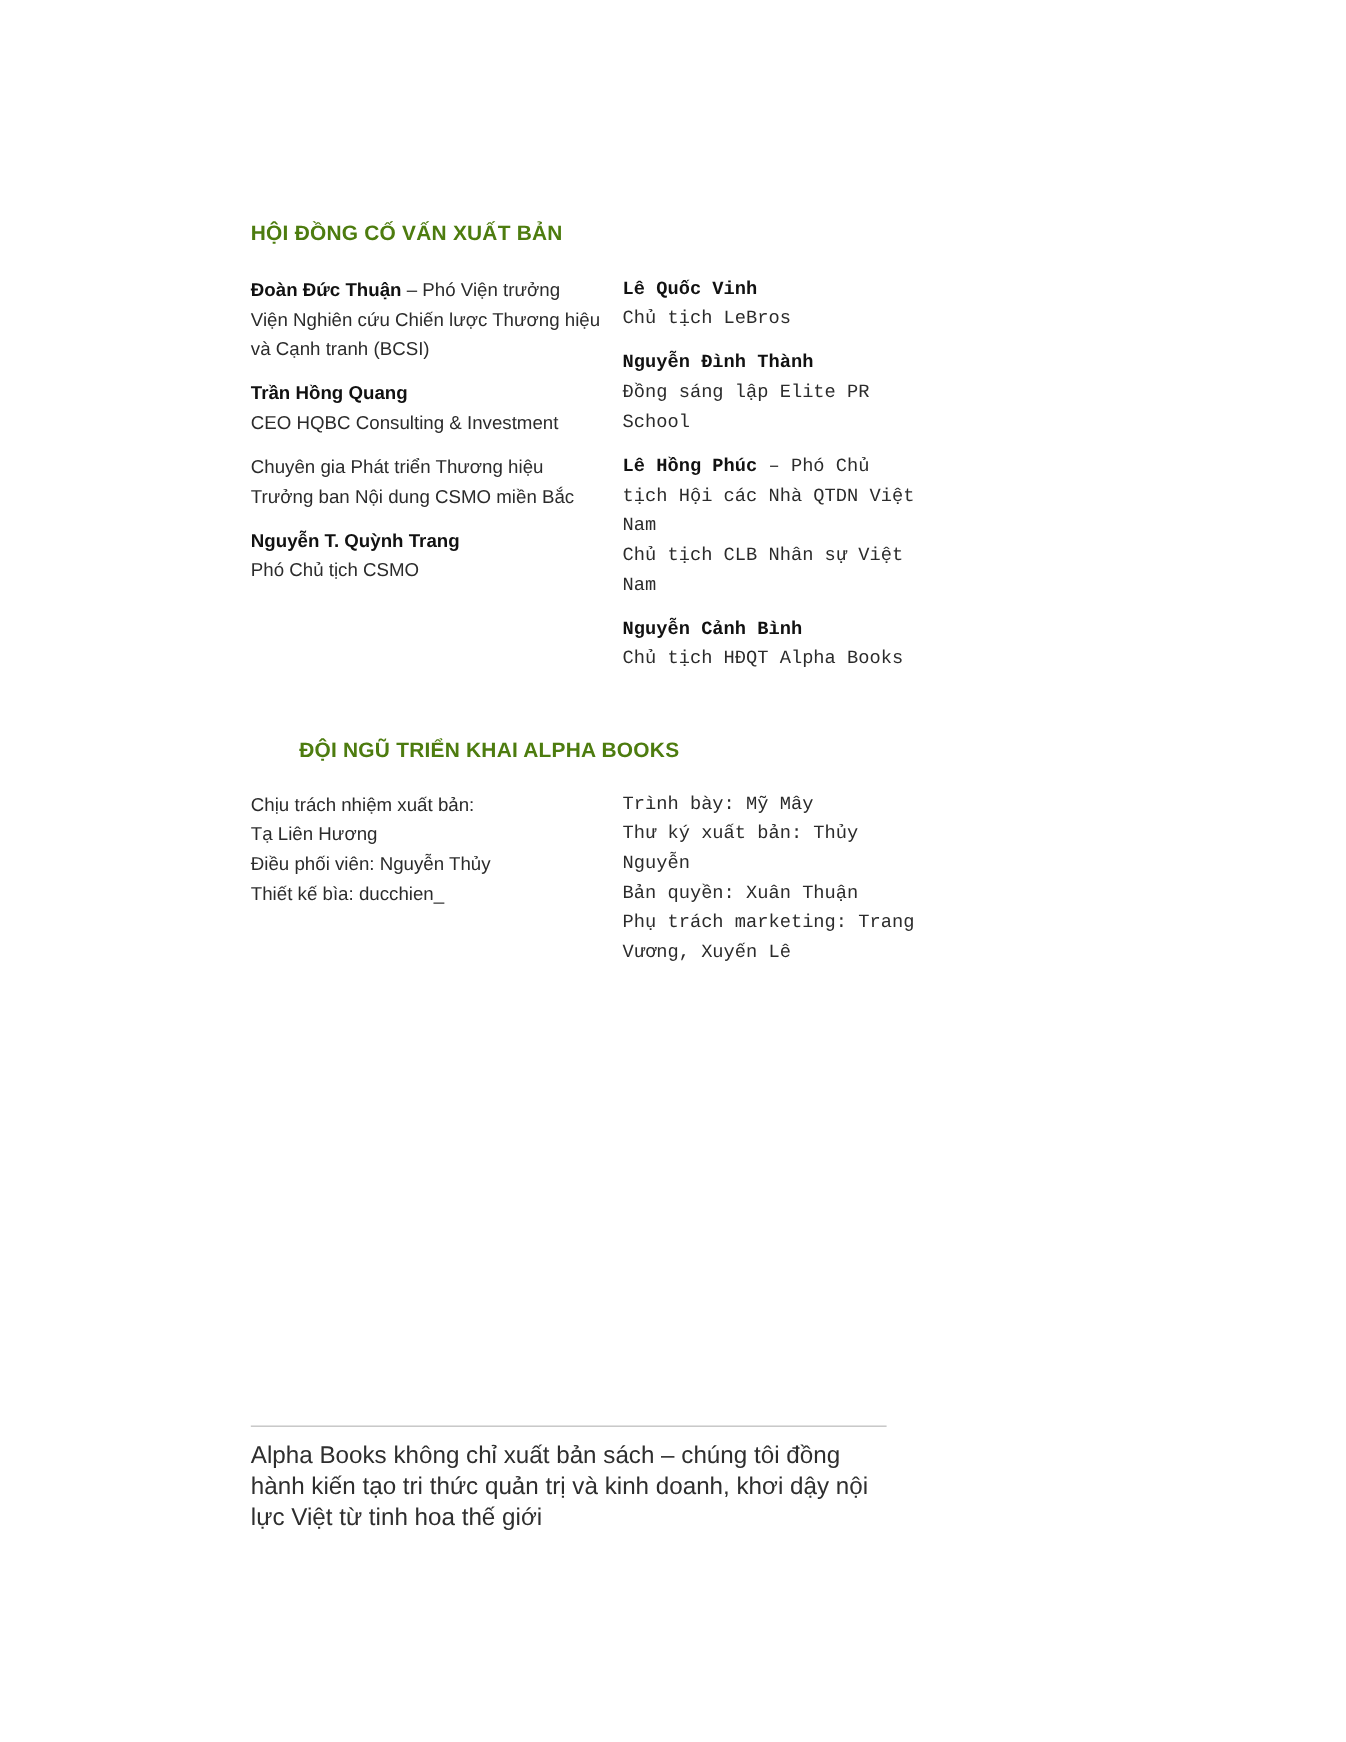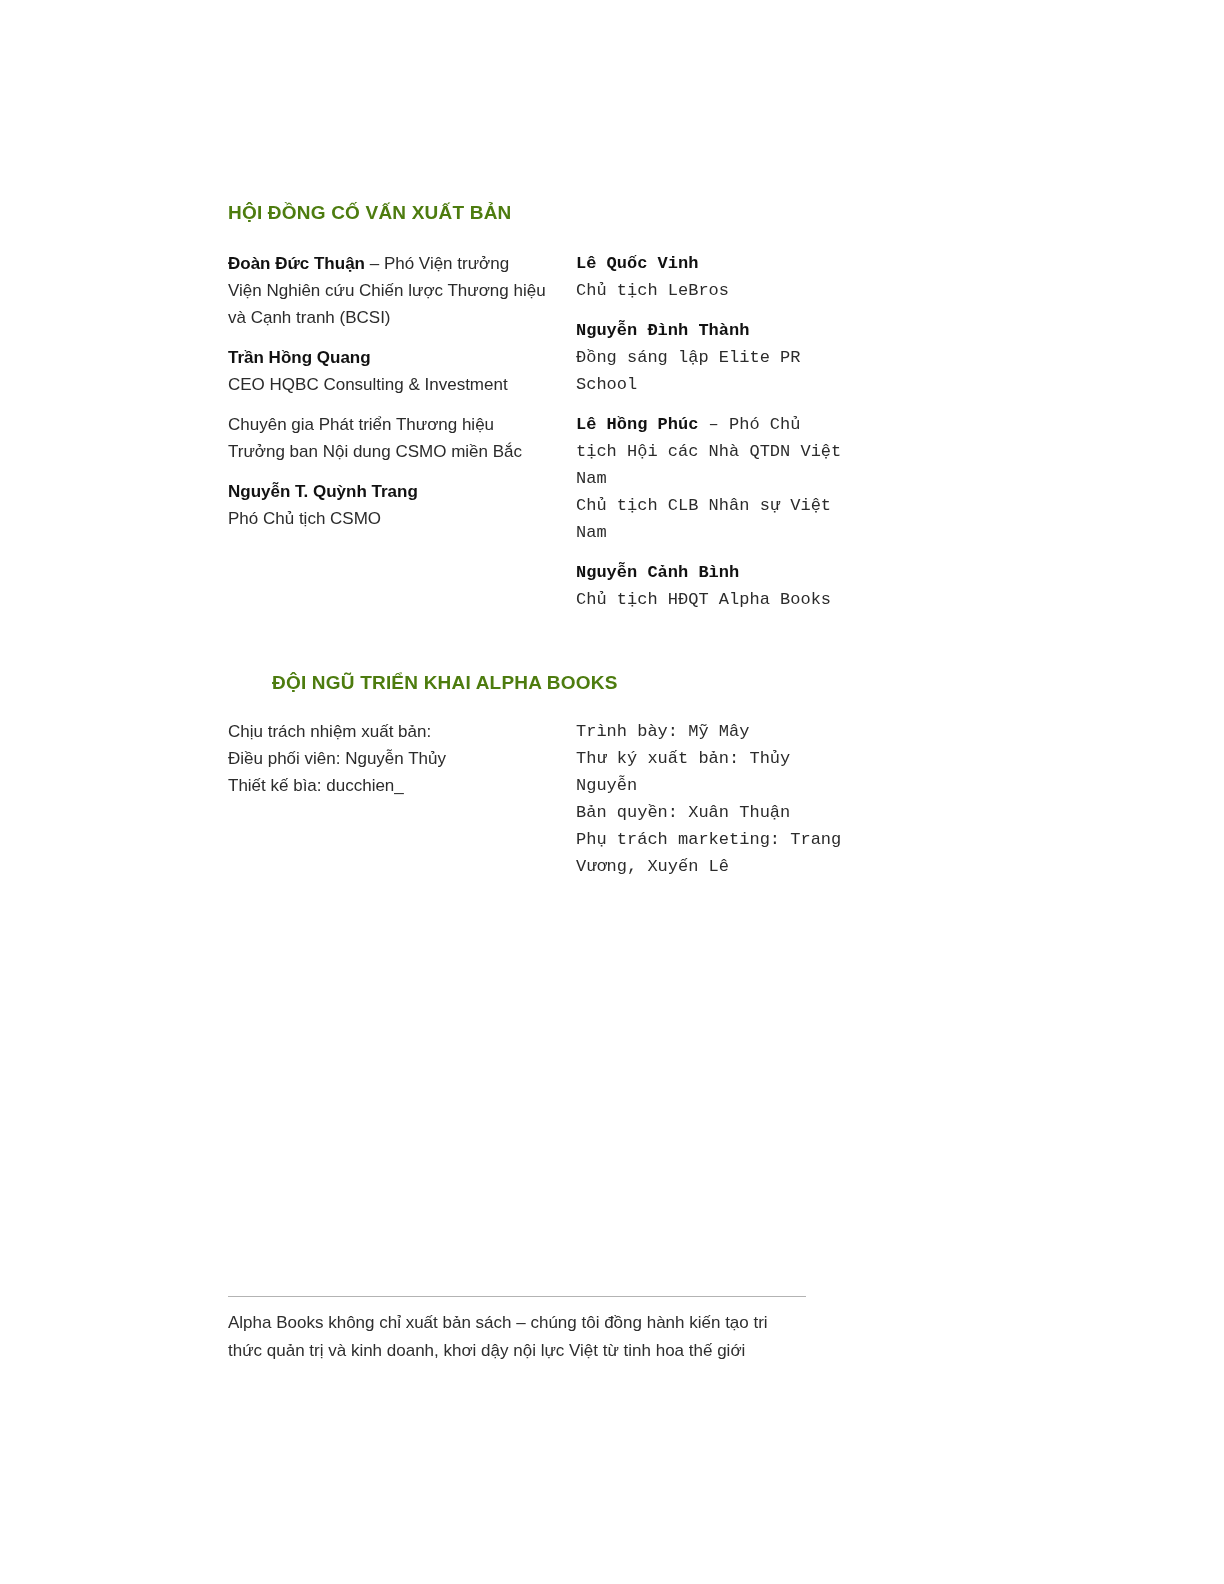--- a/index.html
+++ b/index.html
@@ -22,21 +22,21 @@
     width: 800px;
   }
   .section-title {
     font-size: 19px;
     font-weight: 700;
     color: #4d7c0f;
     letter-spacing: 0.2px;
     margin-bottom: 26px;
   }
   .columns { display: flex; align-items: flex-start; }
-  .col-left  { width: 318px; margin-right: 30px; flex: 0 0 auto; }
+  .col-left  { width: 318px; margin-right: 20px; flex: 0 0 auto; }
   .col-right { width: 272px; flex: 0 0 auto; font-family: Liberation Mono, monospace; }
   .entry { margin-bottom: 13px; }
   .entry-head, .entry-line, .team-line {
     font-size: 17px;
     line-height: 27px;
     color: #2b2b2b;
   }
   .advisor-name { font-weight: 700; color: #111111; }
   .team-section { margin-top: 46px; }
   .team-section .section-title { margin-bottom: 24px; margin-left: 44px; }
@@ -44,21 +44,21 @@
     position: absolute;
     left: 228px;
     top: 1296px;
     width: 578px;
   }
   .footer-rule {
     border-top: 1px solid #b3b3b3;
     margin-bottom: 12px;
   }
   .footer-text {
-    font-size: 17px;
+    font-size: 22px;
     line-height: 28px;
     color: #2e2e2e;
   }
 </style>
 </head>
 <body>
 
 <div class="page">
   <div class="content">
 
@@ -115,20 +115,21 @@
         </div>
       </div>
     </section>
 
     <section class="team-section">
       <h1 class="section-title">ĐỘI NGŨ TRIỂN KHAI ALPHA BOOKS</h1>
       <div class="columns">
 
         <div class="col-left">
           <div class="team-line">Chịu trách nhiệm xuất bản:</div>
+          <div class="team-line">Tạ Liên Hương</div>
           <div class="team-line">Điều phối viên: Nguyễn Thủy</div>
           <div class="team-line">Thiết kế bìa: ducchien_</div>
         </div>
 
         <div class="col-right">
           <div class="team-line">Trình bày: Mỹ Mây</div>
           <div class="team-line">Thư ký xuất bản: Thủy Nguyễn</div>
           <div class="team-line">Bản quyền: Xuân Thuận</div>
           <div class="team-line">Phụ trách marketing: Trang Vương, Xuyến Lê</div>
         </div>

